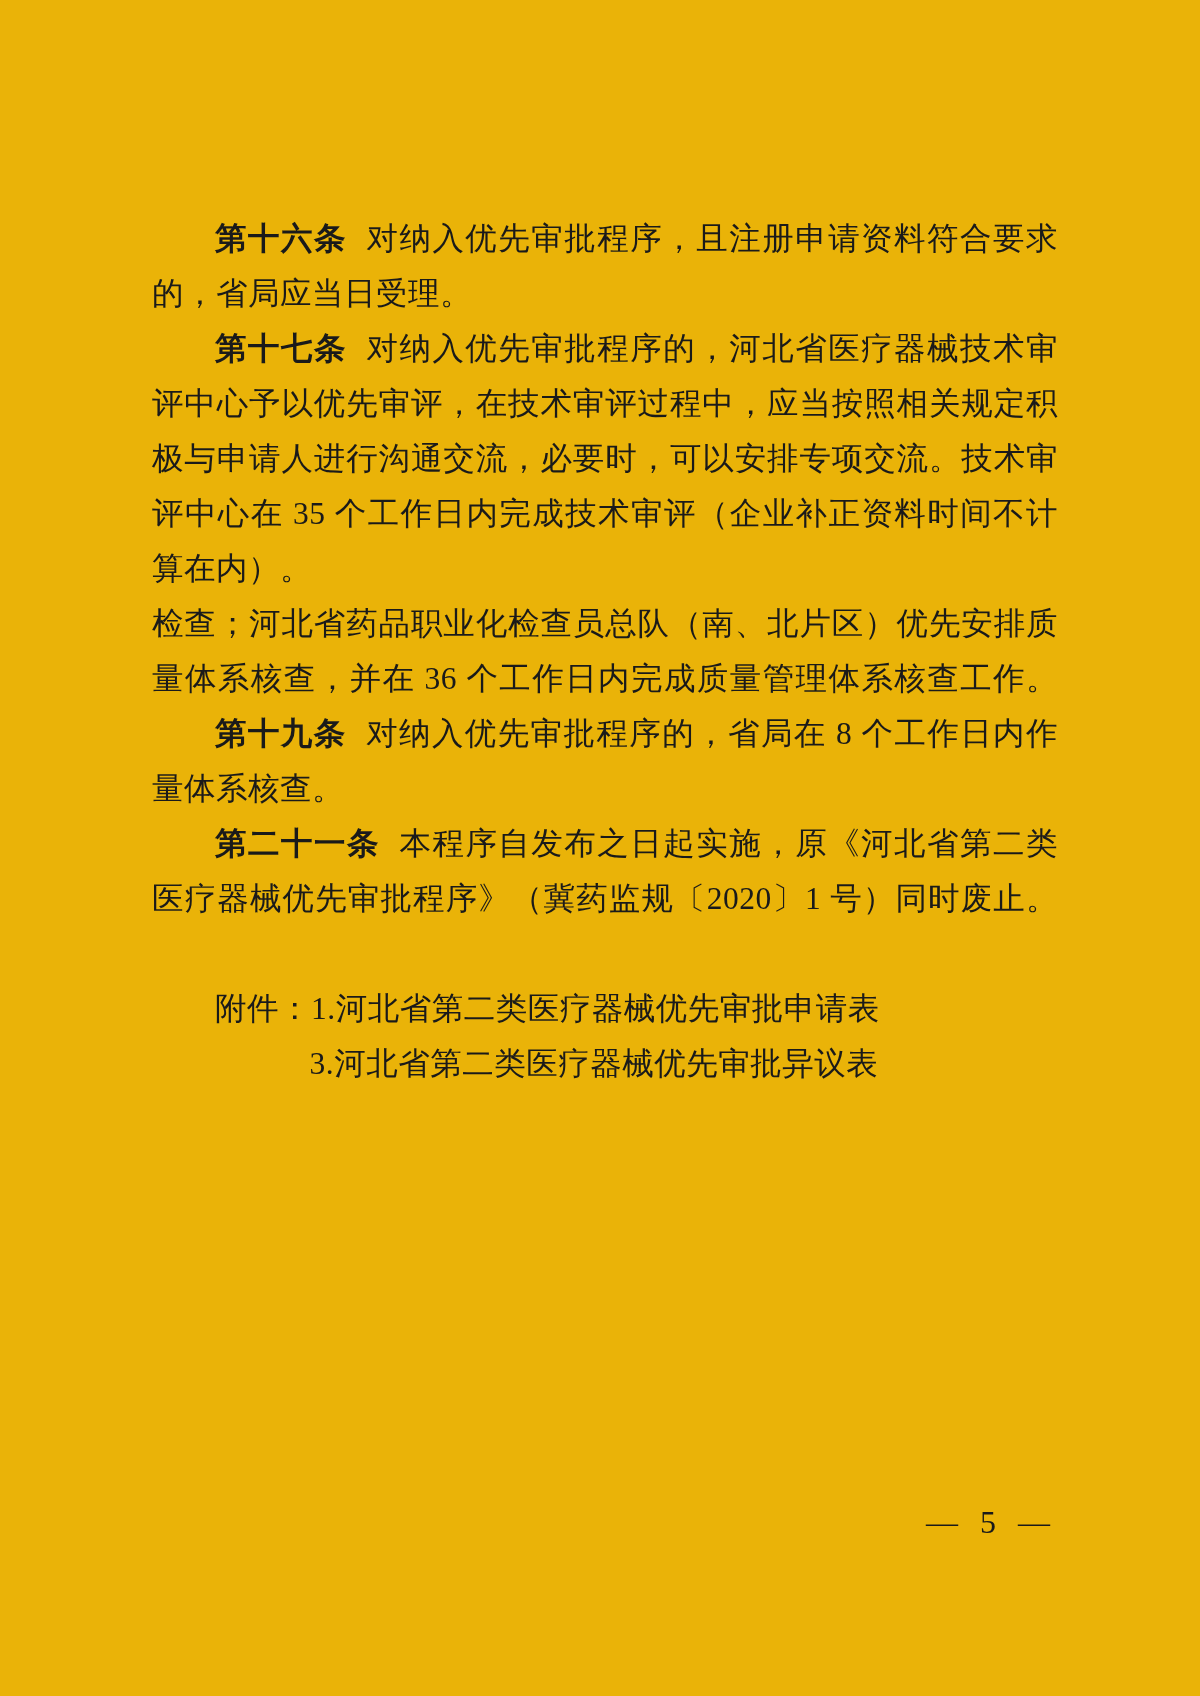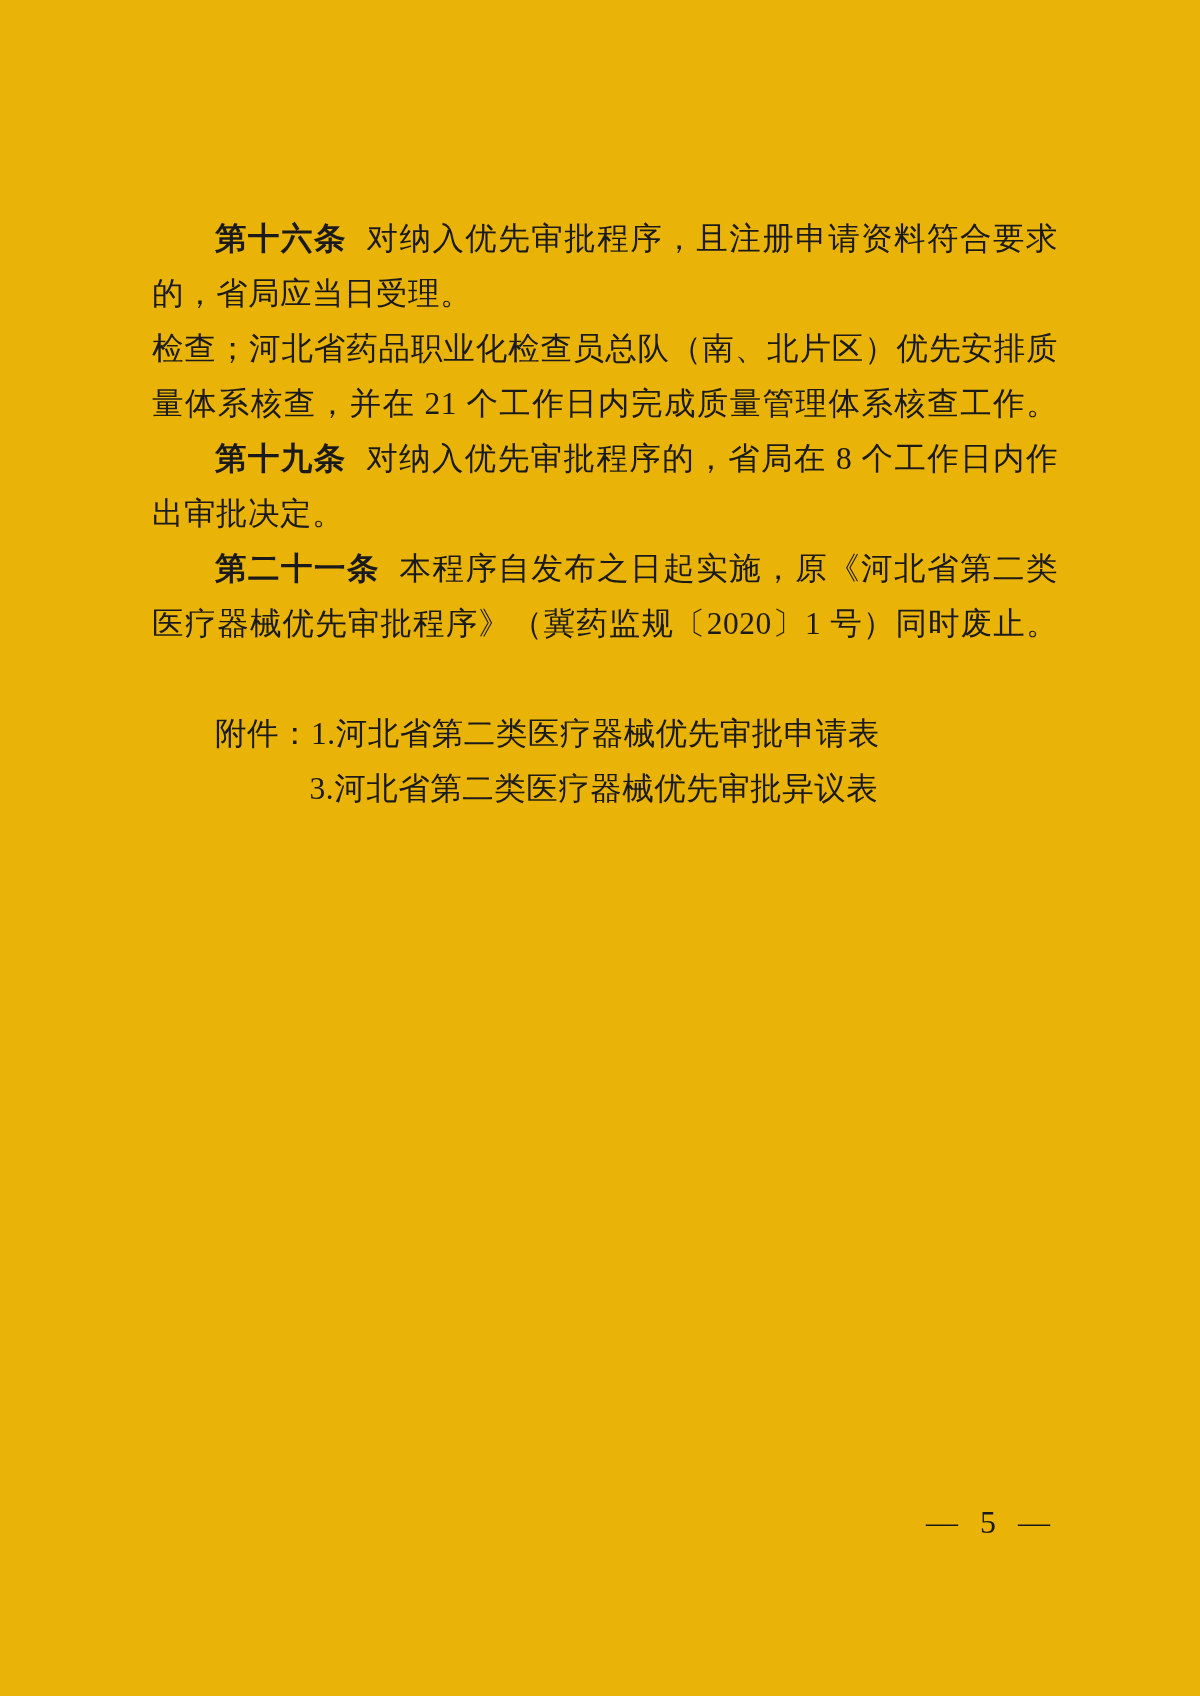--- a/index.html
+++ b/index.html
@@ -60,29 +60,36 @@
 <body>
 
 <div class="page">
   <main class="body-text">
 
     <section>
       <div class="line jl first"><span class="article-label">第十六条</span><span>对纳入优先审批程序，且注册申请资料符合要求</span></div>
       <div class="line ll">的，省局应当日受理。</div>
     </section>
 
+    <section>
+      <div class="line jl first"><span class="article-label">第十七条</span><span>对纳入优先审批程序的，河北省医疗器械技术审</span></div>
+      <div class="line jl">评中心予以优先审评，在技术审评过程中，应当按照相关规定积</div>
+      <div class="line jl">极与申请人进行沟通交流，必要时，可以安排专项交流。技术审</div>
+      <div class="line jl">评中心在 35 个工作日内完成技术审评（企业补正资料时间不计</div>
+      <div class="line ll">算在内）。</div>
+    </section>
 
     <section>
       <div class="line jl">检查；河北省药品职业化检查员总队（南、北片区）优先安排质</div>
-      <div class="line jl">量体系核查，并在 21 个工作日内完成质量管理体系核查工作。</div>
+      <div class="line jl">量体系核查，并在 36 个工作日内完成质量管理体系核查工作。</div>
     </section>
 
     <section>
       <div class="line jl first"><span class="article-label">第十九条</span><span>对纳入优先审批程序的，省局在 8 个工作日内作</span></div>
-      <div class="line ll">出审批决定。</div>
+      <div class="line ll">量体系核查。</div>
     </section>
 
 
     <section>
       <div class="line jl first"><span class="article-label">第二十一条</span><span>本程序自发布之日起实施，原《河北省第二类</span></div>
       <div class="line jl">医疗器械优先审批程序》（冀药监规〔2020〕1 号）同时废止。</div>
     </section>
 
     <section class="attachments">
       <div class="att-line att-first"><span>附件：</span><span>1.河北省第二类医疗器械优先审批申请表</span></div>

